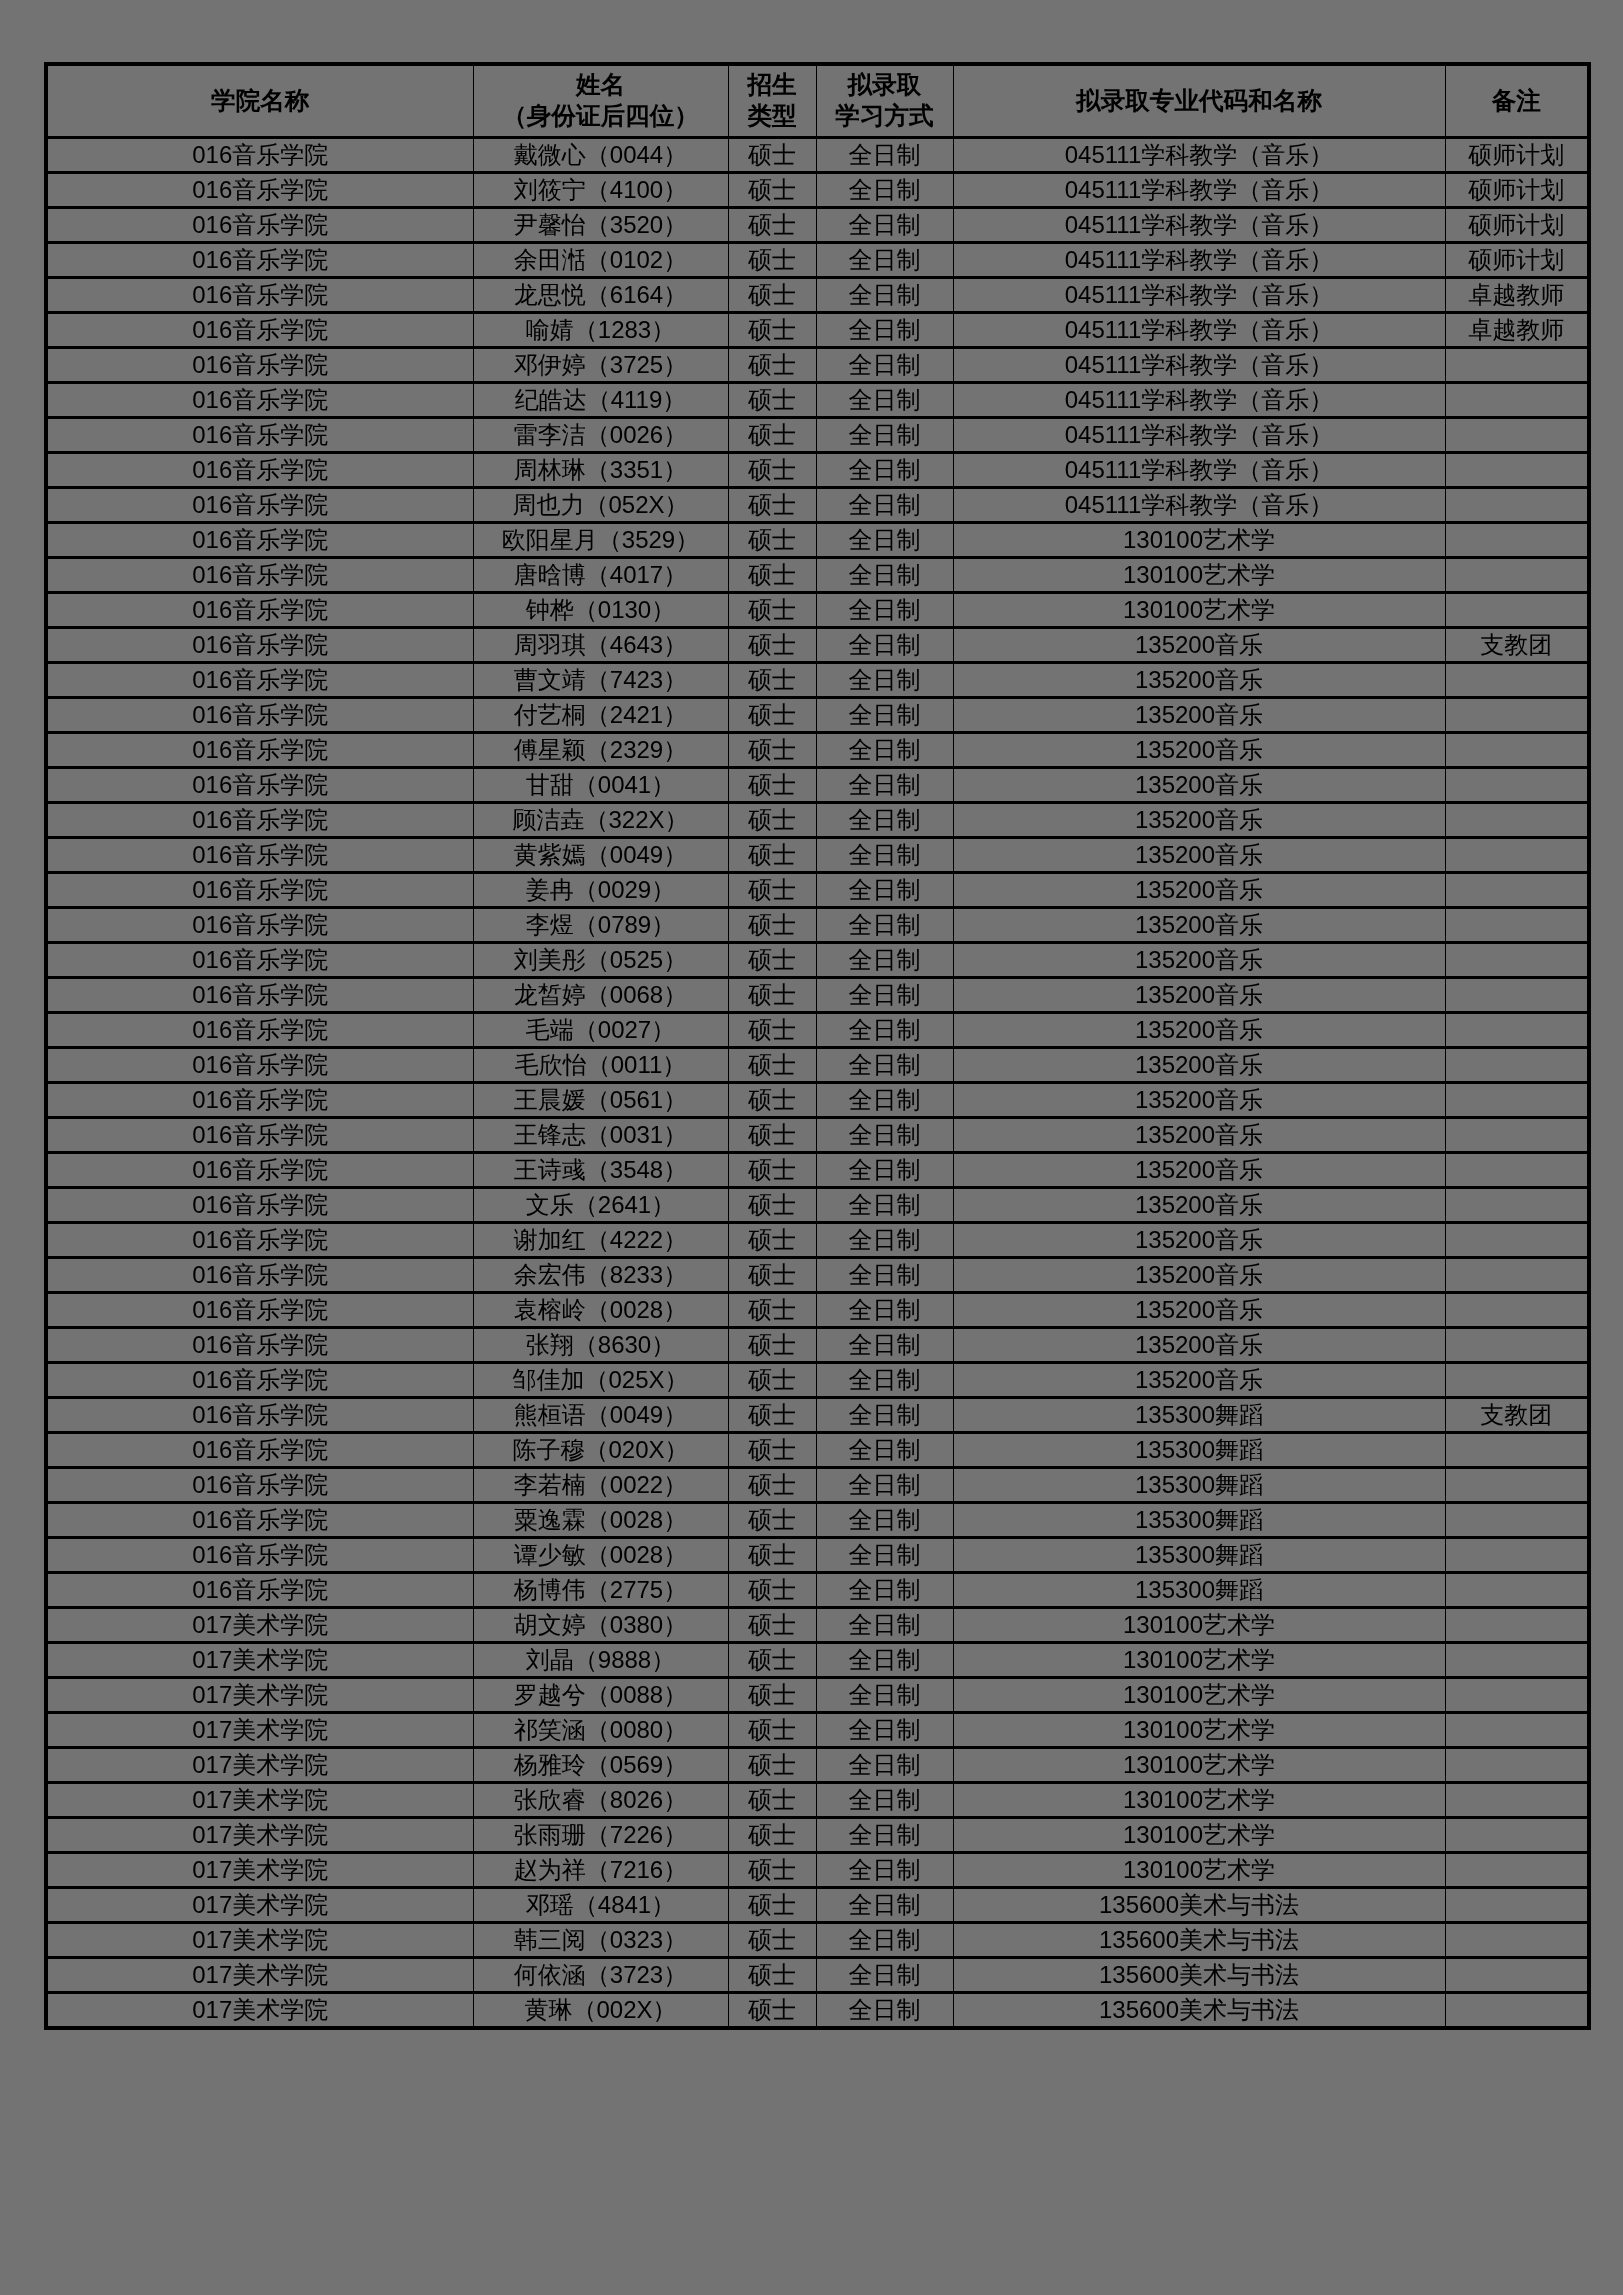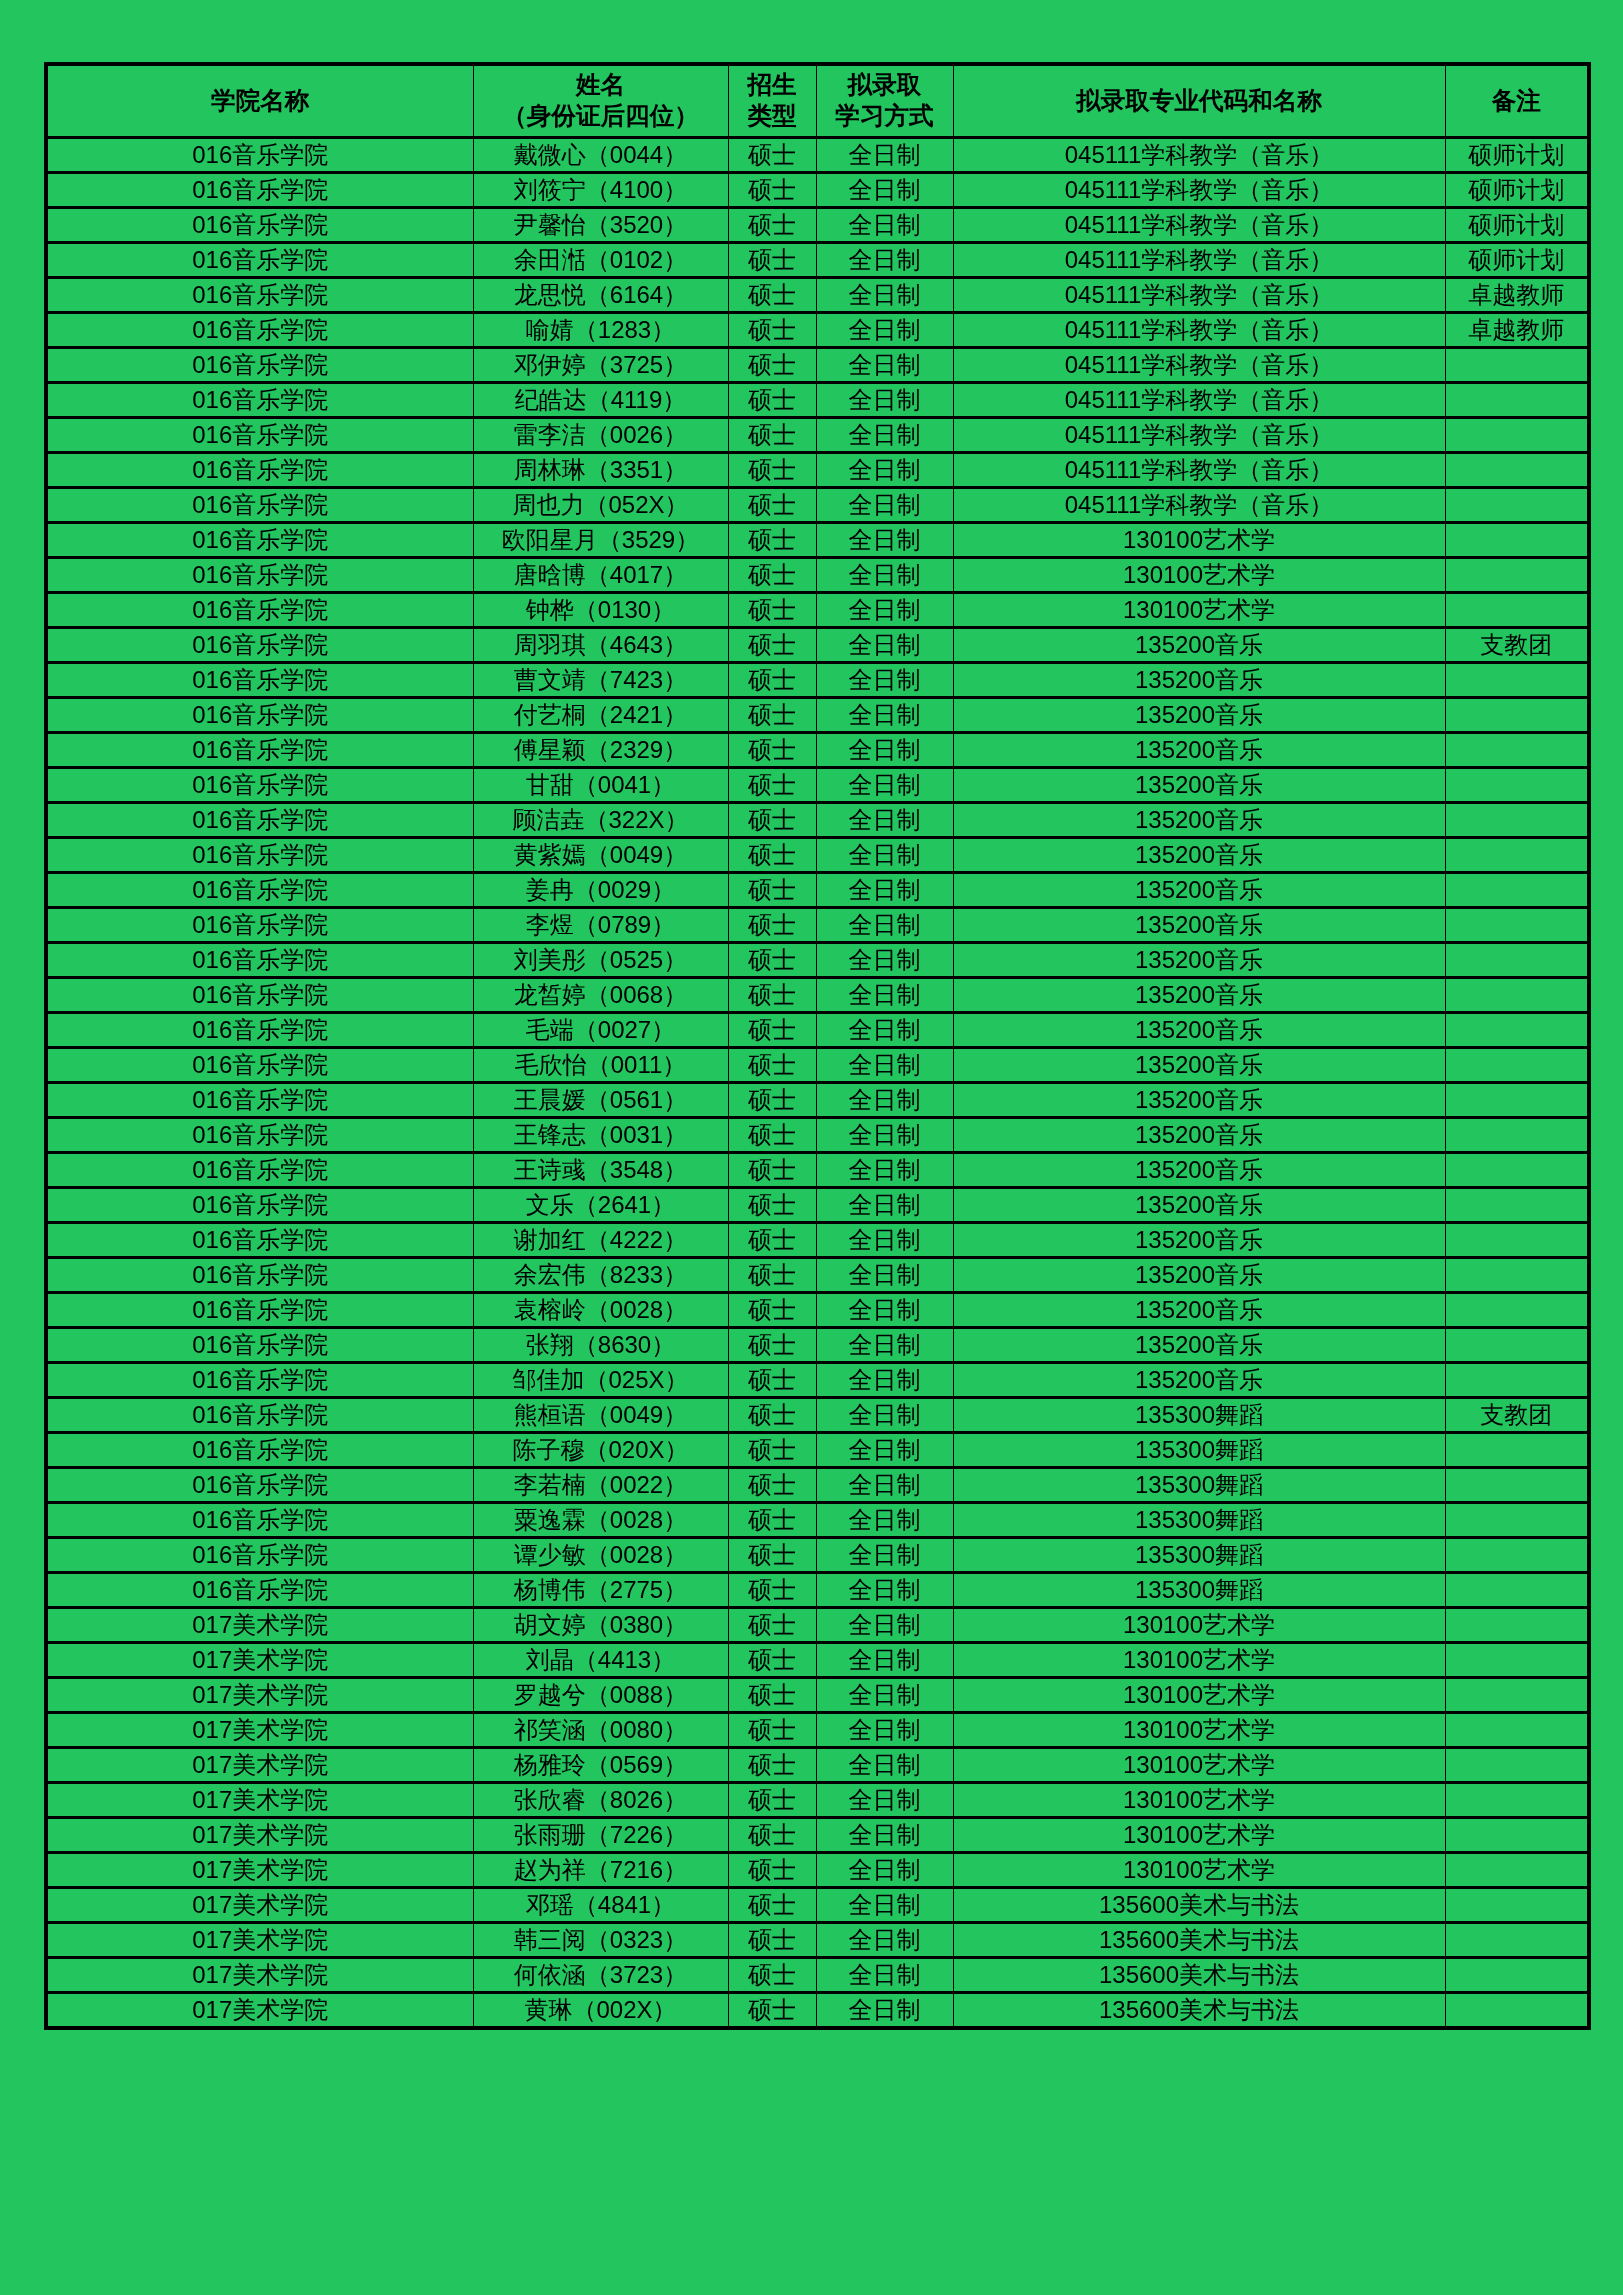--- a/index.html
+++ b/index.html
@@ -8,21 +8,21 @@
     background: #ffffff;
     width: 1624px;
     height: 2295px;
     font-family: "Liberation Sans", sans-serif;
     color: #000000;
   }
   .page {
     position: relative;
     width: 1624px;
     height: 2295px;
-    background: #22c55e;
+    background: #737373;
     overflow: hidden;
   }
   table.admission {
     position: absolute;
     left: 44px;
     top: 62px;
     width: 1541px;
     border-collapse: collapse;
     table-layout: fixed;
     border: 4px solid #000000;
@@ -425,21 +425,21 @@
         <tr>
           <td>017美术学院</td>
           <td>胡文婷（0380）</td>
           <td>硕士</td>
           <td>全日制</td>
           <td>130100艺术学</td>
           <td></td>
         </tr>
         <tr>
           <td>017美术学院</td>
-          <td>刘晶（4413）</td>
+          <td>刘晶（9888）</td>
           <td>硕士</td>
           <td>全日制</td>
           <td>130100艺术学</td>
           <td></td>
         </tr>
         <tr>
           <td>017美术学院</td>
           <td>罗越兮（0088）</td>
           <td>硕士</td>
           <td>全日制</td>

